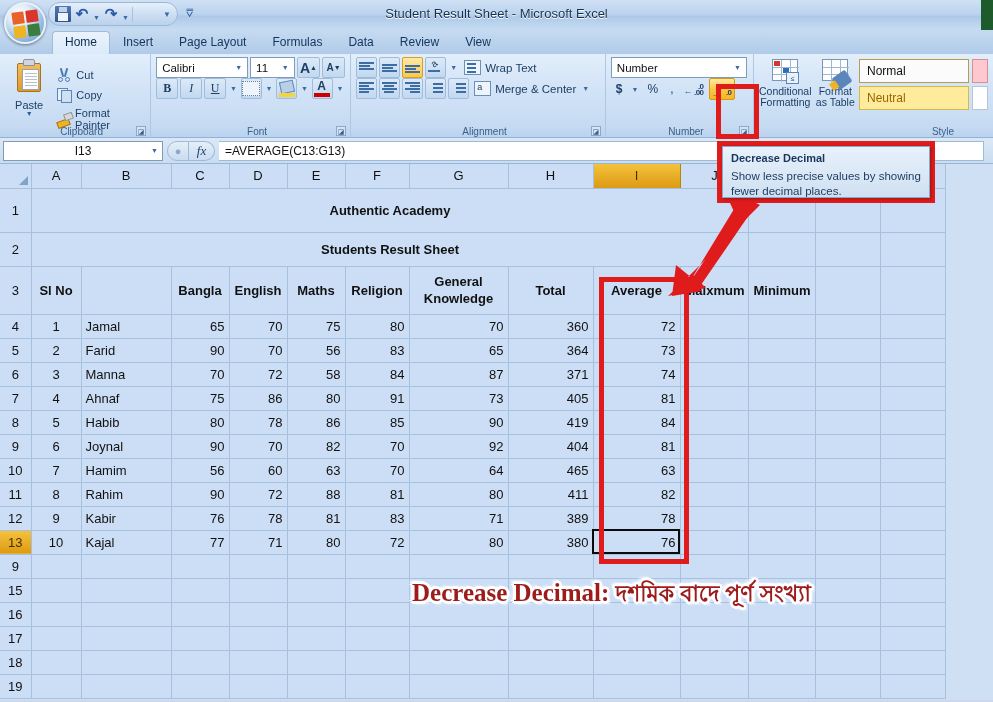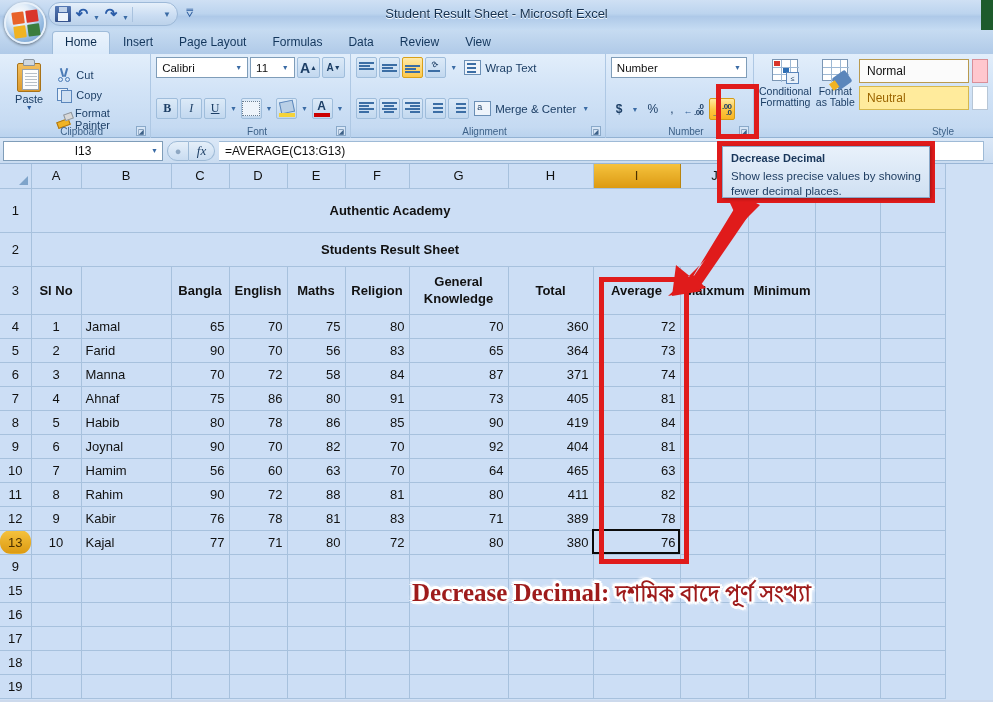--- a/index.html
+++ b/index.html
@@ -125,21 +125,21 @@
     background:#cfd8e0; border:1px solid #8a949e; border-radius:2px 2px 0 0;
   }
   .clip-paper {
     position:absolute; left:8px; top:10px; width:17px; height:21px;
     background:#fdfdfd; border:1px solid #9aa4ad;
   }
   .clip-paper::after {
     content:''; position:absolute; left:2px; top:3px; width:12px; height:1px;
     background:#b8c0c8; box-shadow: 0 3px 0 #b8c0c8, 0 6px 0 #b8c0c8, 0 9px 0 #b8c0c8, 0 12px 0 #b8c0c8;
   }
-  .paste-label { font-size: 11px; color: #1d3f66; margin-top:0; }
+  .paste-label { font-size: 11px; color: #1d3f66; margin-top:6px; }
   .paste-caret { font-size: 7px; color:#2d5d9e; line-height:6px;}
   .clip-cmds { display:flex; flex-direction:column; justify-content:center; padding-top:3px; gap:3px; }
   .cmd { display:flex; align-items:center; gap:4px; font-size:11px; color:#1d3f66; cursor:pointer; padding:1px 3px; }
   .cut-ic, .copy-ic, .fp-ic { width:16px; height:15px; position:relative; }
   .cut-ic::before, .cut-ic::after {
     content:''; position:absolute; top:1px; width:2px; height:9px; background:#4a7ab5;
   }
   .cut-ic::before { left:5px; transform: rotate(-16deg);}
   .cut-ic::after  { left:9px; transform: rotate(16deg);}
   .cut-h1, .cut-h2 { position:absolute; bottom:0; width:5px; height:5px; border:1.5px solid #4a7ab5; border-radius:50%;}
@@ -156,21 +156,21 @@
     content:''; position:absolute; left:1px; top:8px; width:11px; height:5px;
     background:#f0b323; border:1px solid #a8731a; transform:rotate(-20deg);
   }
   .fp-ic::after {
     content:''; position:absolute; left:8px; top:1px; width:7px; height:5px;
     background:#d9d9d9; border:1px solid #8a949e; transform:rotate(-20deg);
   }
 
   
   .fontgrp { width: 200px; }
-  .row1, .row2 { display:flex; align-items:center; gap:2px; margin-bottom:20px; }
+  .row1, .row2 { display:flex; align-items:center; gap:2px; margin-bottom:0; }
   .combo {
     height: 21px; background:#fff; border:1px solid #7f9db9;
     display:flex; align-items:center; padding:0 2px 0 5px;
     font-size:11.5px; color:#111; cursor:text;
   }
   .combo .cb-caret { margin-left:auto; font-size:7px; color:#3a6ba5; padding:0 3px;}
   .font-name { width: 100px; }
   .font-size { width: 48px; }
   .btn {
     height:21px; min-width:21px; display:flex; align-items:center; justify-content:center;
@@ -297,21 +297,21 @@
   th.colhdr.sel{
     background:linear-gradient(to bottom,#f5c23e,#dc9a12);
     color:#4a3000;border-right:1px solid #b8840f;
   }
   td.rowhdr{
     width:31px;text-align:center;font-size:12px;color:#17405f;
     background:linear-gradient(to bottom,#dceaf8,#bfd6ee);
     border-right:1px solid #8fb0d2;border-bottom:1px solid #9cb9d8;
   }
   td.rowhdr.sel{
-    background:linear-gradient(to bottom,#f5c23e,#dc9a12);color:#4a3000;border-radius:11px;
+    background:linear-gradient(to bottom,#f5c23e,#dc9a12);color:#4a3000;
   }
   th.corner{
     width:31px;background:linear-gradient(to bottom,#cfe2f6,#a9c7e6);
     border-right:1px solid #8fb0d2;border-bottom:1px solid #8fb0d2;position:relative;
   }
   th.corner::after{
     content:'';position:absolute;right:3px;bottom:3px;
     border-left:9px solid transparent;border-bottom:9px solid #7fa4ca;
   }
   .num{text-align:right;}

